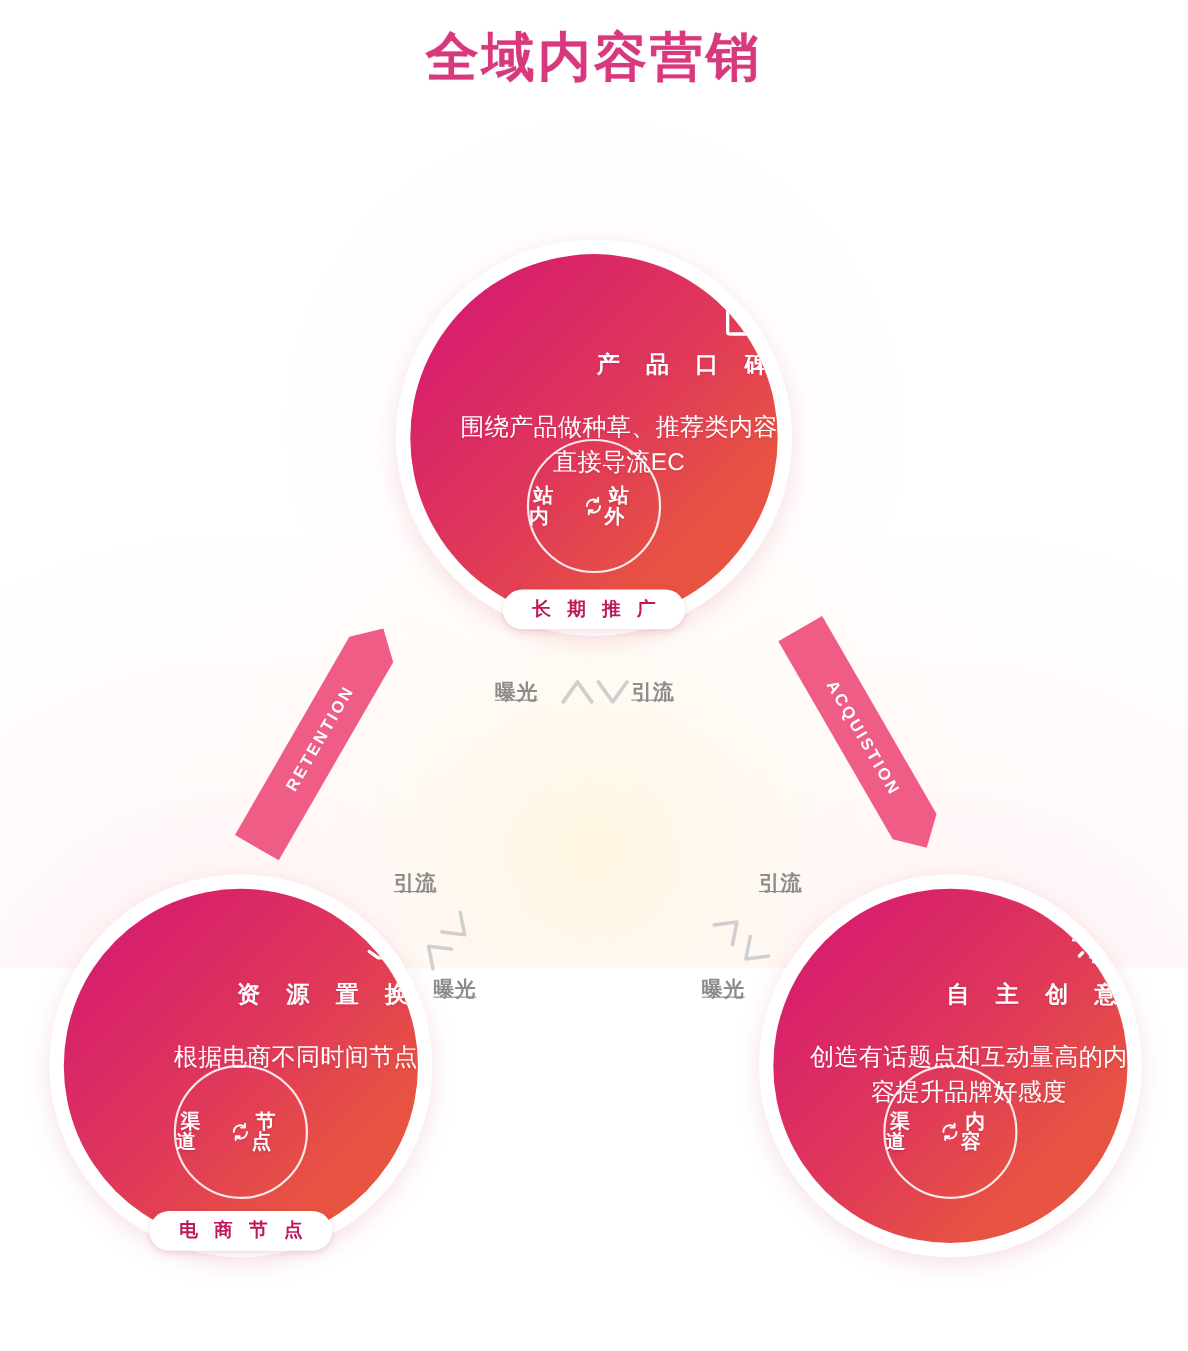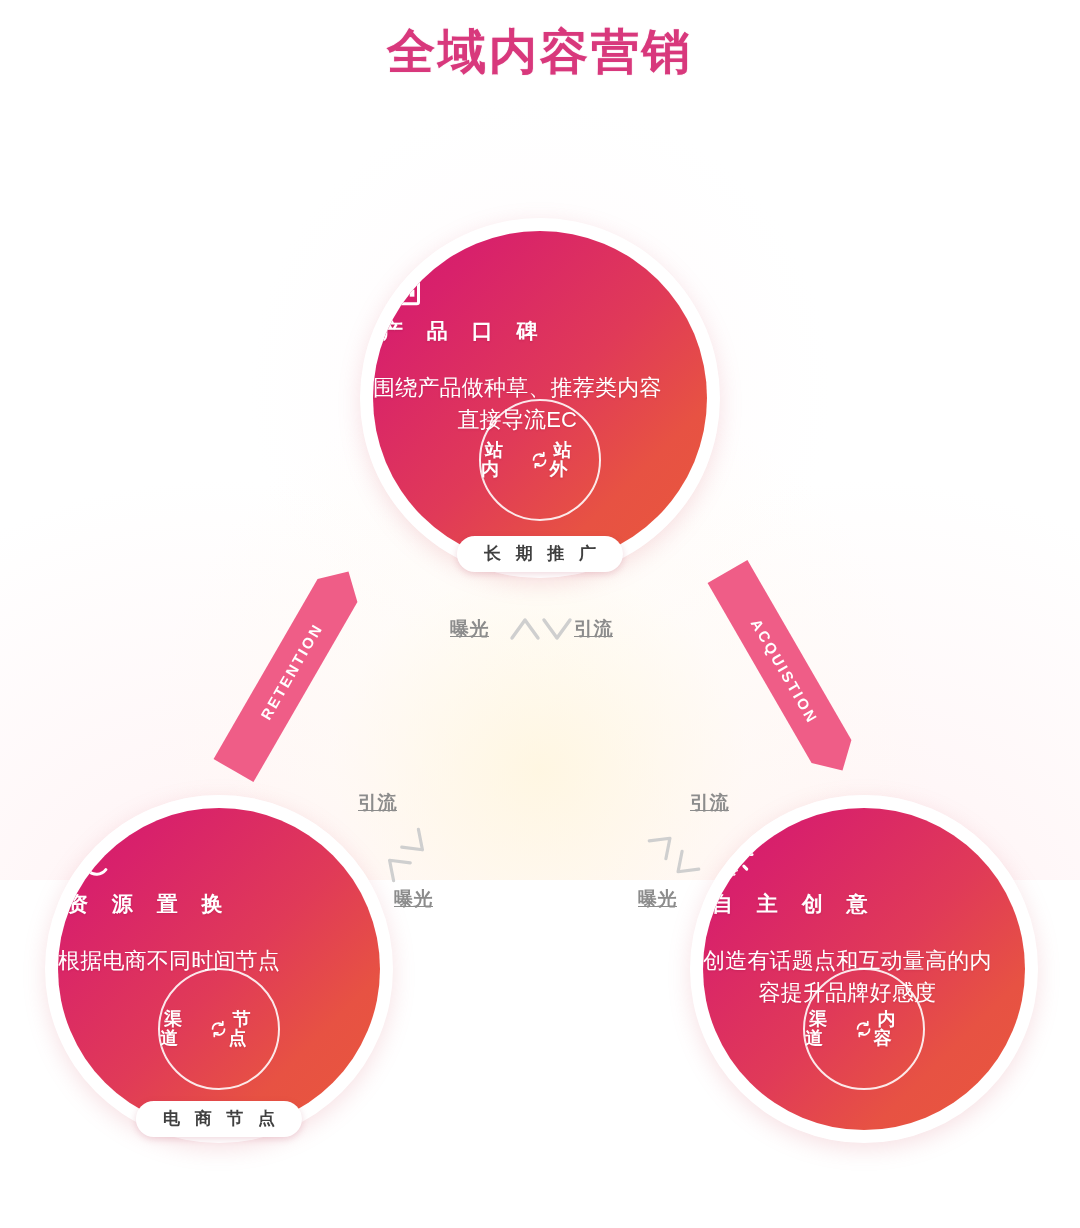--- a/index.html
+++ b/index.html
@@ -55,21 +55,21 @@
     background:linear-gradient(135deg,#d4196c 0%, #d8216b 18%, #e03a58 52%, #e75243 76%, #e9573c 100%);
     color:#fff;
     overflow:hidden;
   }
   .node-top    { left:360px; top:218px;  width:360px; height:360px; }
   .node-left   { left:45px;  top:795px;  width:348px; height:348px; }
   .node-right  { left:690px; top:795px;  width:348px; height:348px; }
 
   .node-inner {
     position:absolute; inset:0;
-    display:flex; flex-direction:column; align-items:flex-start;
+    display:flex; flex-direction:column; align-items:flex-end;
   }
   .node-icon {
     margin-top:26px;
     width:56px; height:56px;
     display:flex; align-items:center; justify-content:center;
   }
   .node-left .node-icon, .node-right .node-icon { margin-top:22px; }
   .node-icon svg { width:100%; height:100%; display:block; }
 
   .node-title {
@@ -123,21 +123,21 @@
     position:absolute;
     left:50%;
     transform:translateX(-50%);
     background:#fff;
     border-radius:20px;
     padding:6px 22px 7px;
     font-size:17px;
     font-weight:bold;
     letter-spacing:5px;
     text-indent:5px;
-    color:#404040;
+    color:#be185d;
     white-space:nowrap;
     box-shadow:0 2px 7px rgba(170,40,70,0.18);
   }
   .node-top .pill   { bottom:6px; }
   .node-left .pill  { bottom:6px; }
   .node-right .pill { bottom:6px; }
 
   
   .center {
     position:absolute;

